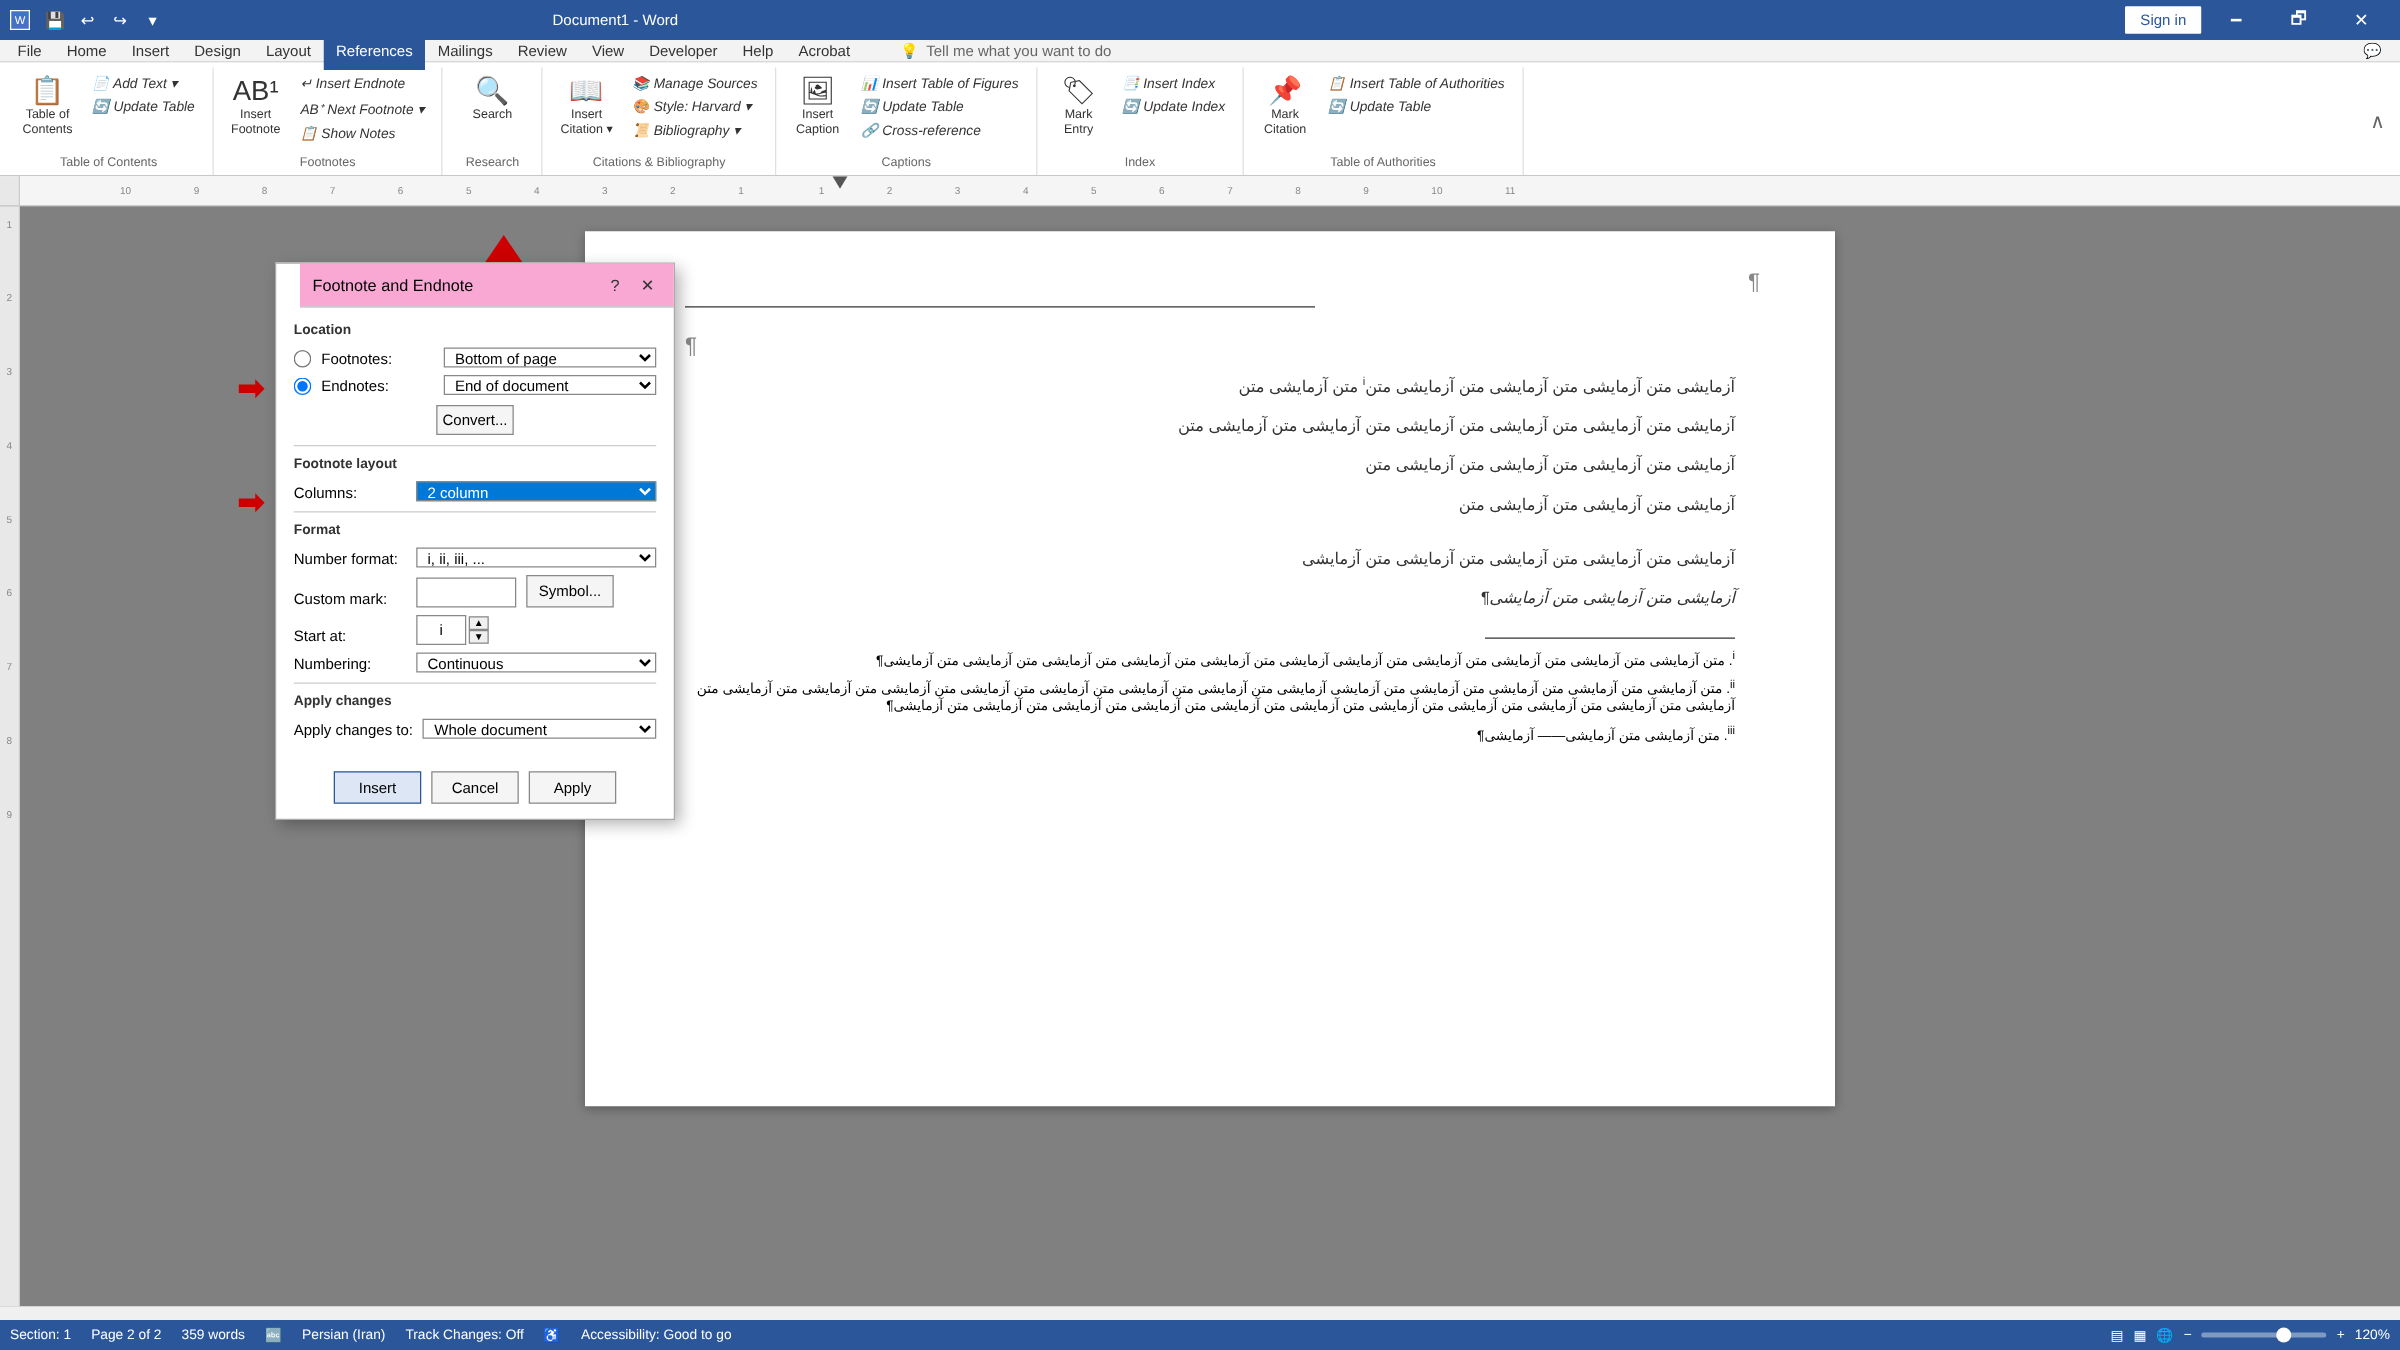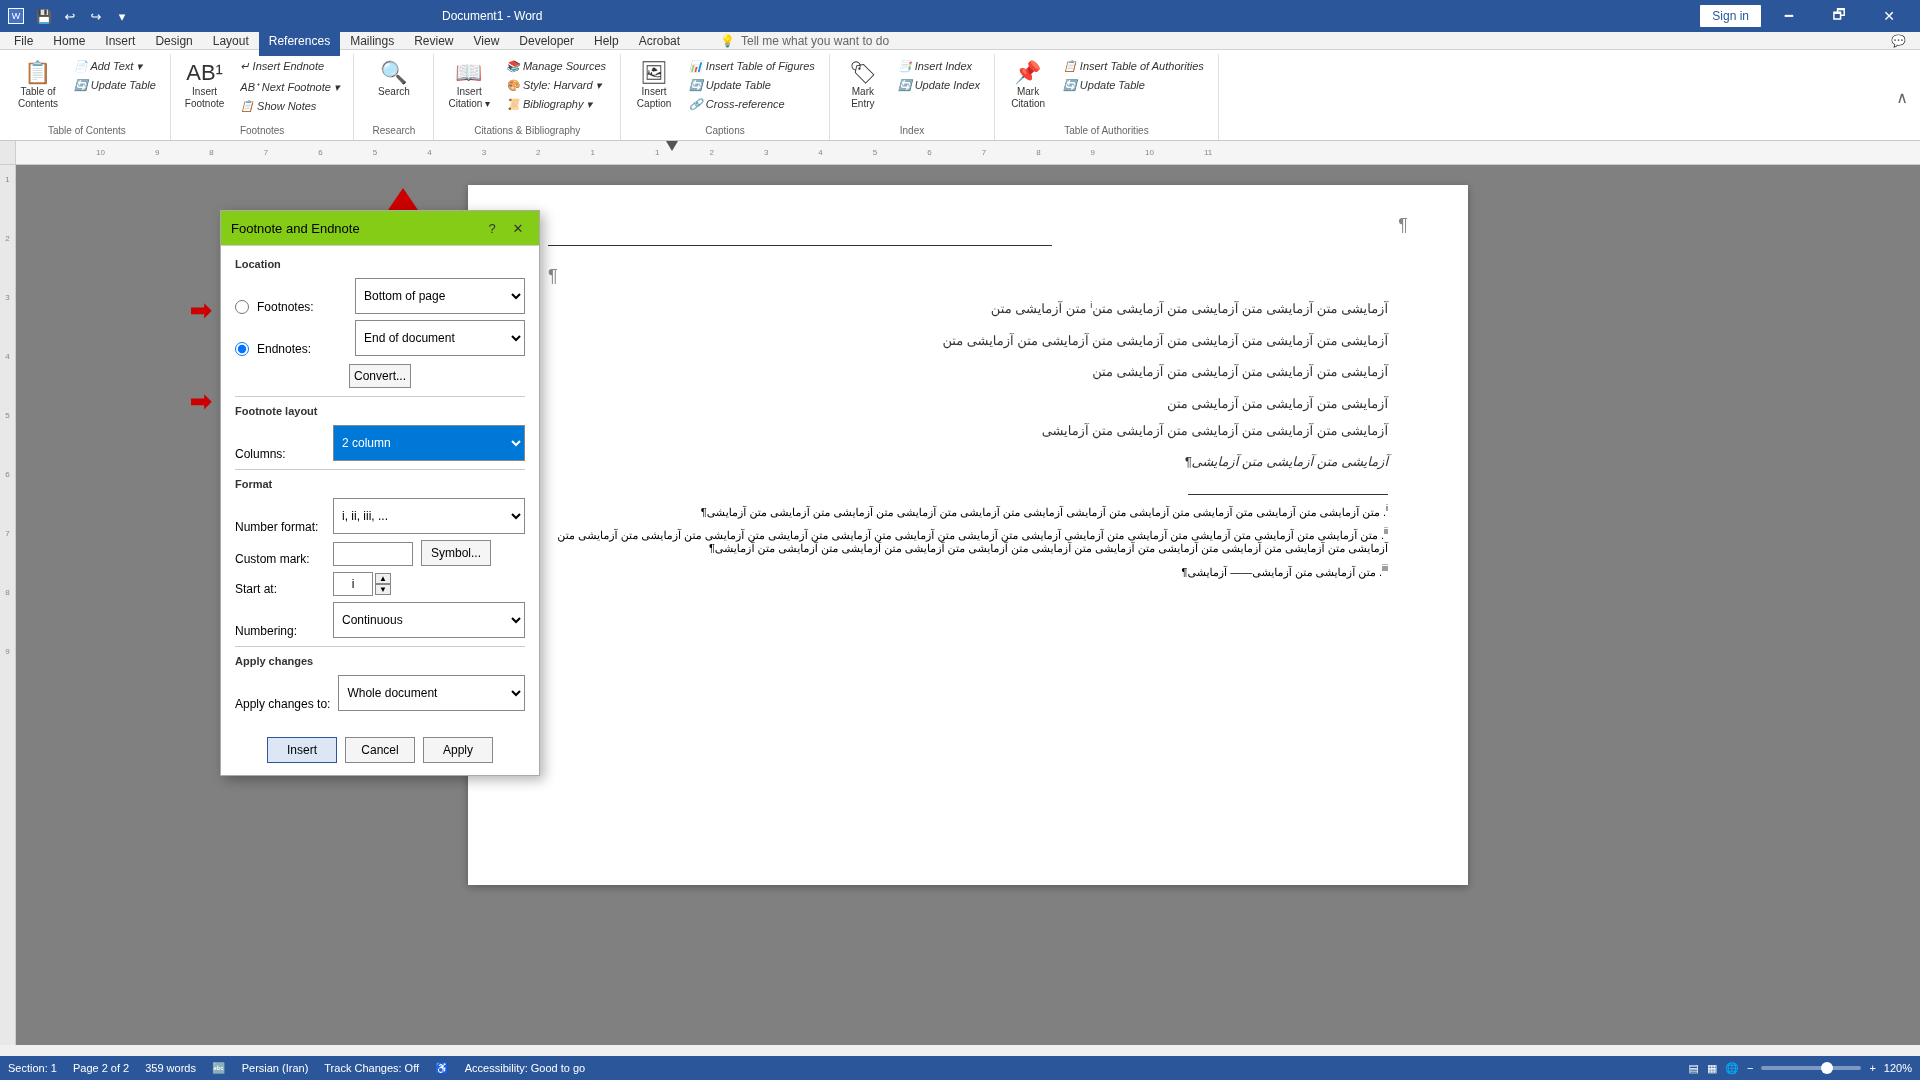--- a/index.html
+++ b/index.html
@@ -188,37 +188,38 @@
       position: absolute;
       left: 220px;
       top: 210px;
       width: 320px;
       background: white;
       border: 1px solid #aaa;
       box-shadow: 4px 4px 12px rgba(0,0,0,0.3);
       pointer-events: all;
     }
     .dialog-titlebar {
-      background: #84cc16;
+      background: #f9a8d4;
       border-bottom: 1px solid #ccc;
       padding: 6px 10px;
       display: flex;
       align-items: center;
       justify-content: space-between;
+      margin-left: 19px;
     }
     .dialog-title { font-size: 13px; font-weight: 500; }
     .dialog-controls { display: flex; gap: 4px; }
     .dialog-ctrl-btn { width: 22px; height: 22px; display: flex; align-items: center; justify-content: center; cursor: pointer; font-size: 13px; color: #333; }
     .dialog-body { padding: 12px 14px; }
     .dialog-section-label { font-size: 11px; font-weight: 600; margin-bottom: 8px; color: #333; }
     .dialog-row { display: flex; align-items: flex-end; gap: 8px; margin-bottom: 6px; }
     .dialog-row label { font-size: 12px; min-width: 90px; }
     .dialog-select {
       flex: 1;
-      height: 36px;
+      height: 16px;
       border: 1px solid #888;
       font-size: 12px;
       background: white;
       cursor: pointer;
       padding: 0 4px;
     }
     .dialog-select.highlighted { background: #0078d7; color: white; }
     .dialog-divider { border: none; border-top: 1px solid #ccc; margin: 8px 0; }
     .dialog-input {
       flex: 1;
@@ -482,21 +483,21 @@
       <div class="doc-text">
         <div style="margin-bottom:8px;">
           آزمایشی متن آزمایشی متن آزمایشی متن آزمایشی متن<span class="superscript">i</span> متن آزمایشی متن
         </div>
         <div style="margin-bottom:8px;">
           آزمایشی متن آزمایشی متن آزمایشی متن آزمایشی متن آزمایشی متن آزمایشی متن
         </div>
         <div style="margin-bottom:8px;">
           آزمایشی متن آزمایشی متن آزمایشی متن آزمایشی متن
         </div>
-        <div style="margin-bottom:4px;">
+        <div style="margin-bottom:20px;">
           آزمایشی متن آزمایشی متن آزمایشی متن
         </div>
         <div style="margin-bottom:8px;">
           آزمایشی متن آزمایشی متن آزمایشی متن آزمایشی متن آزمایشی
         </div>
         <div style="font-style:italic;">
           آزمایشی متن آزمایشی متن آزمایشی¶
         </div>
       </div>
 

